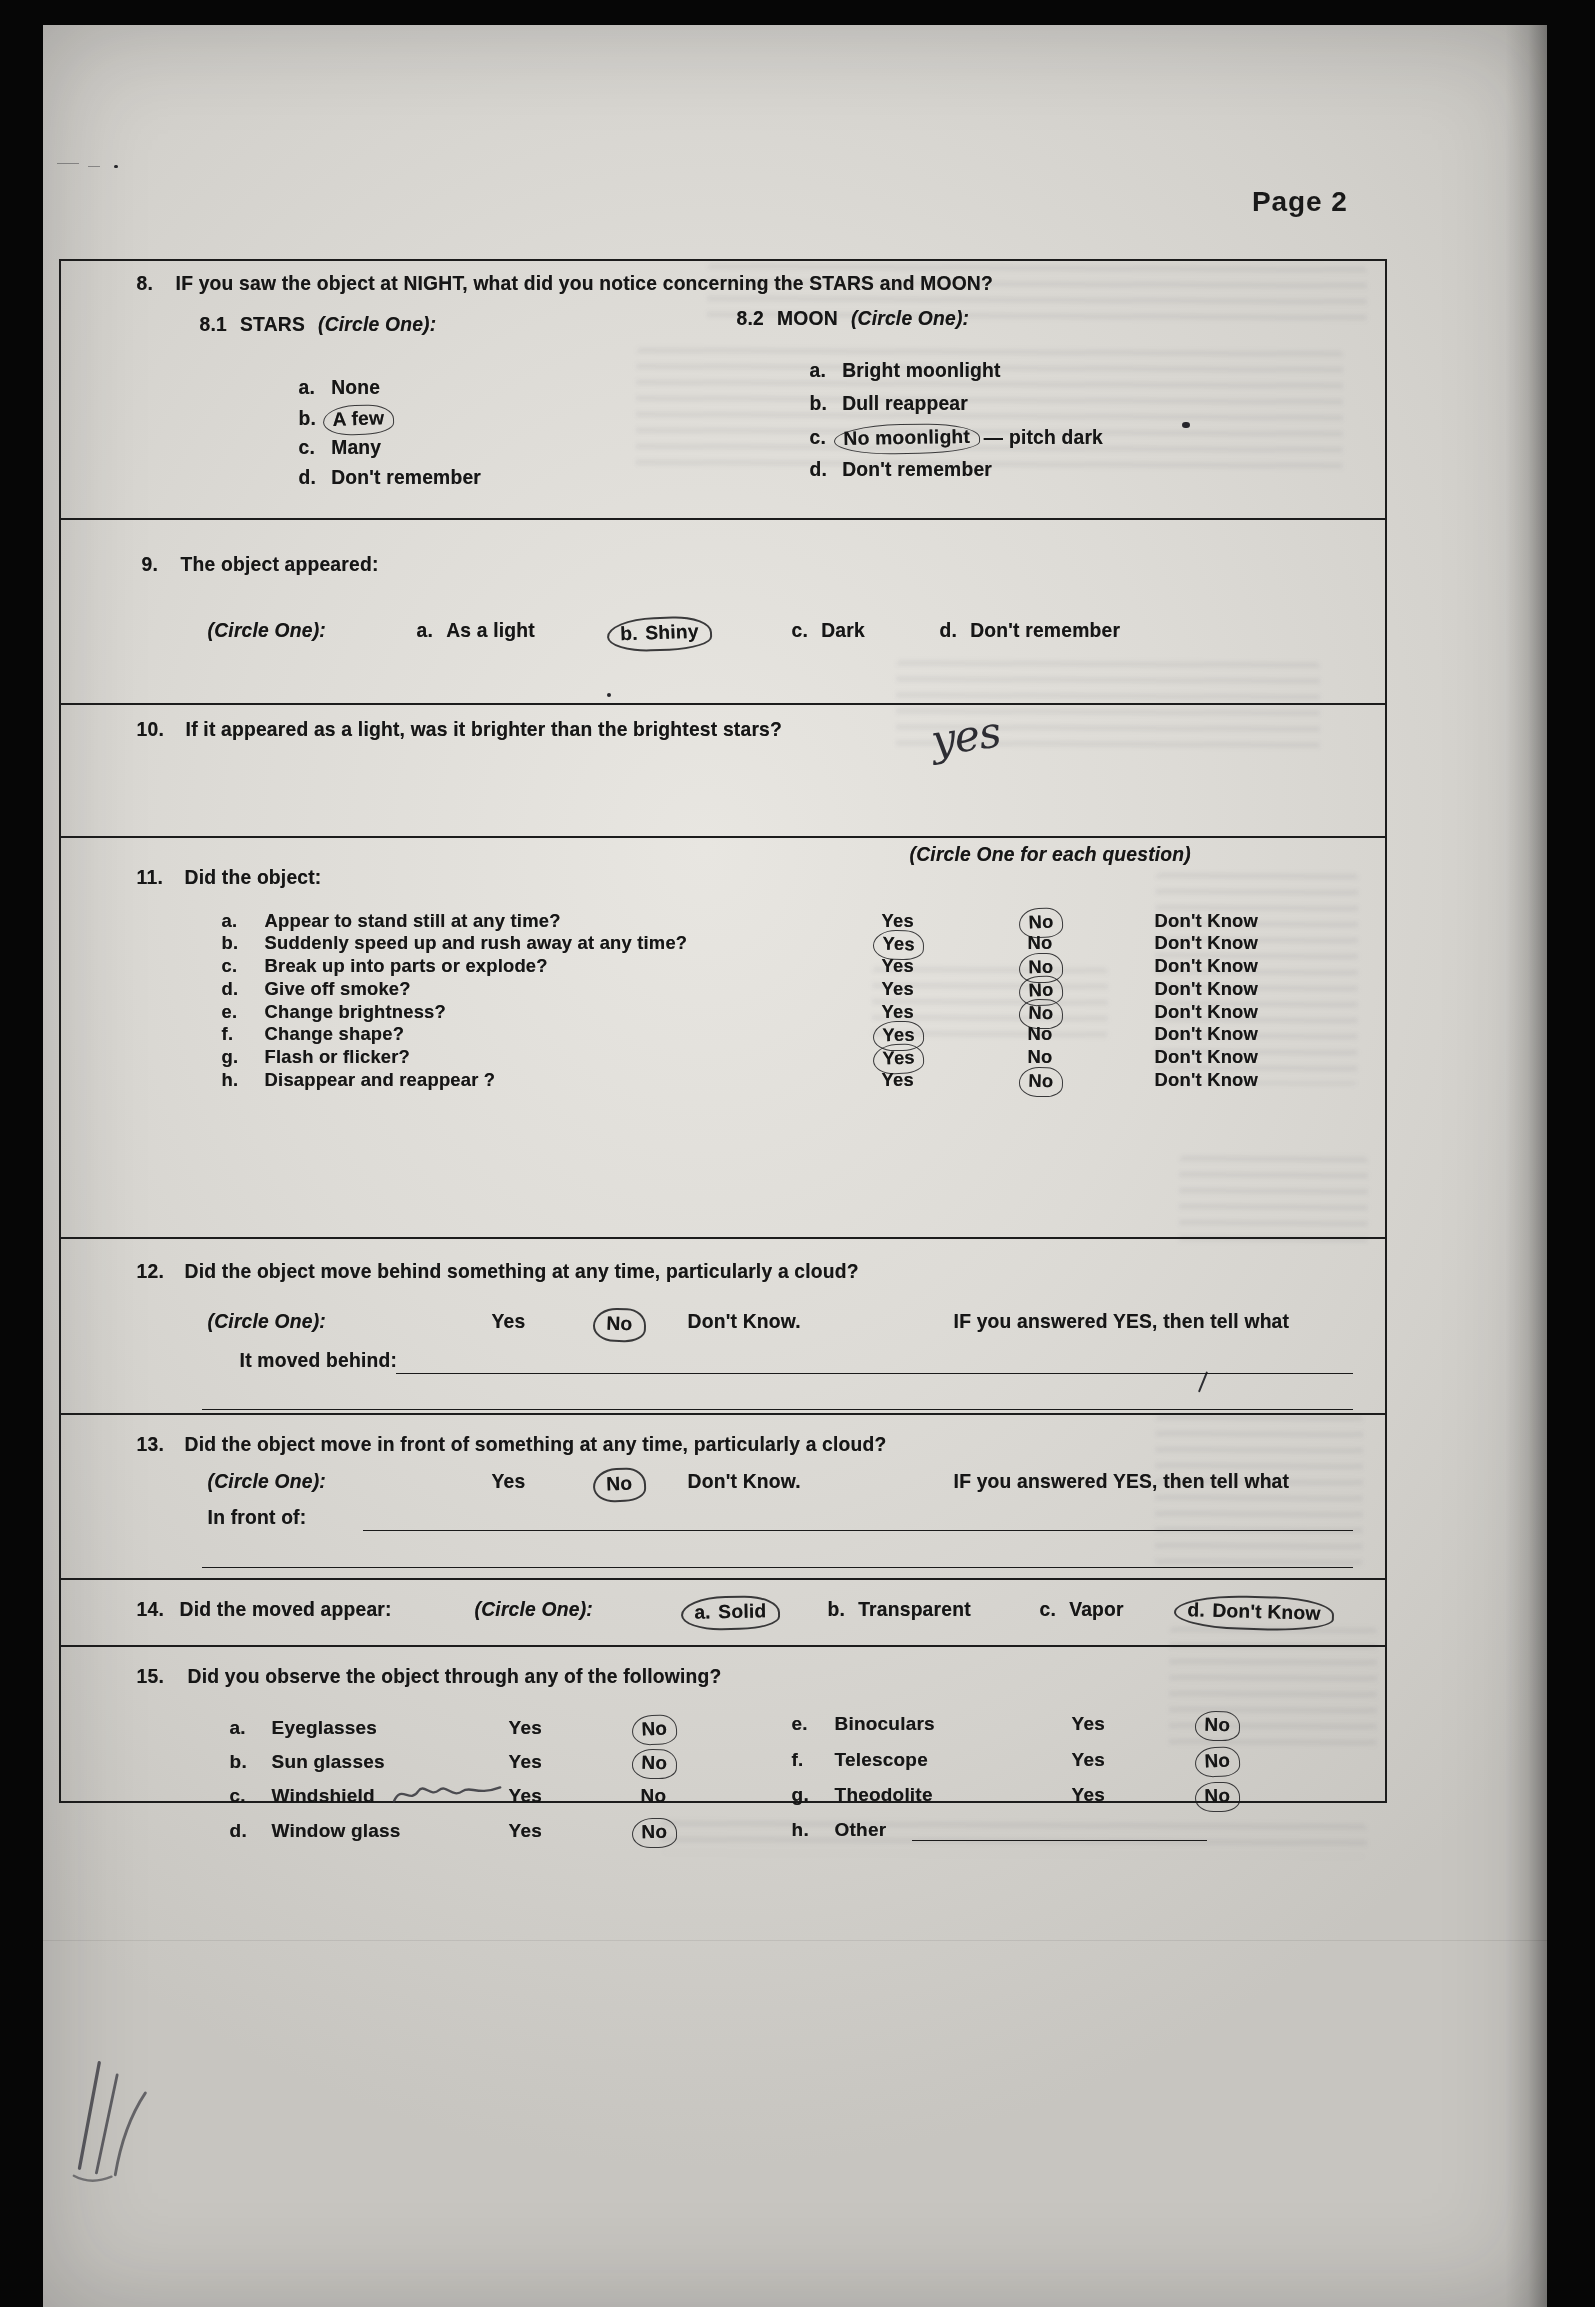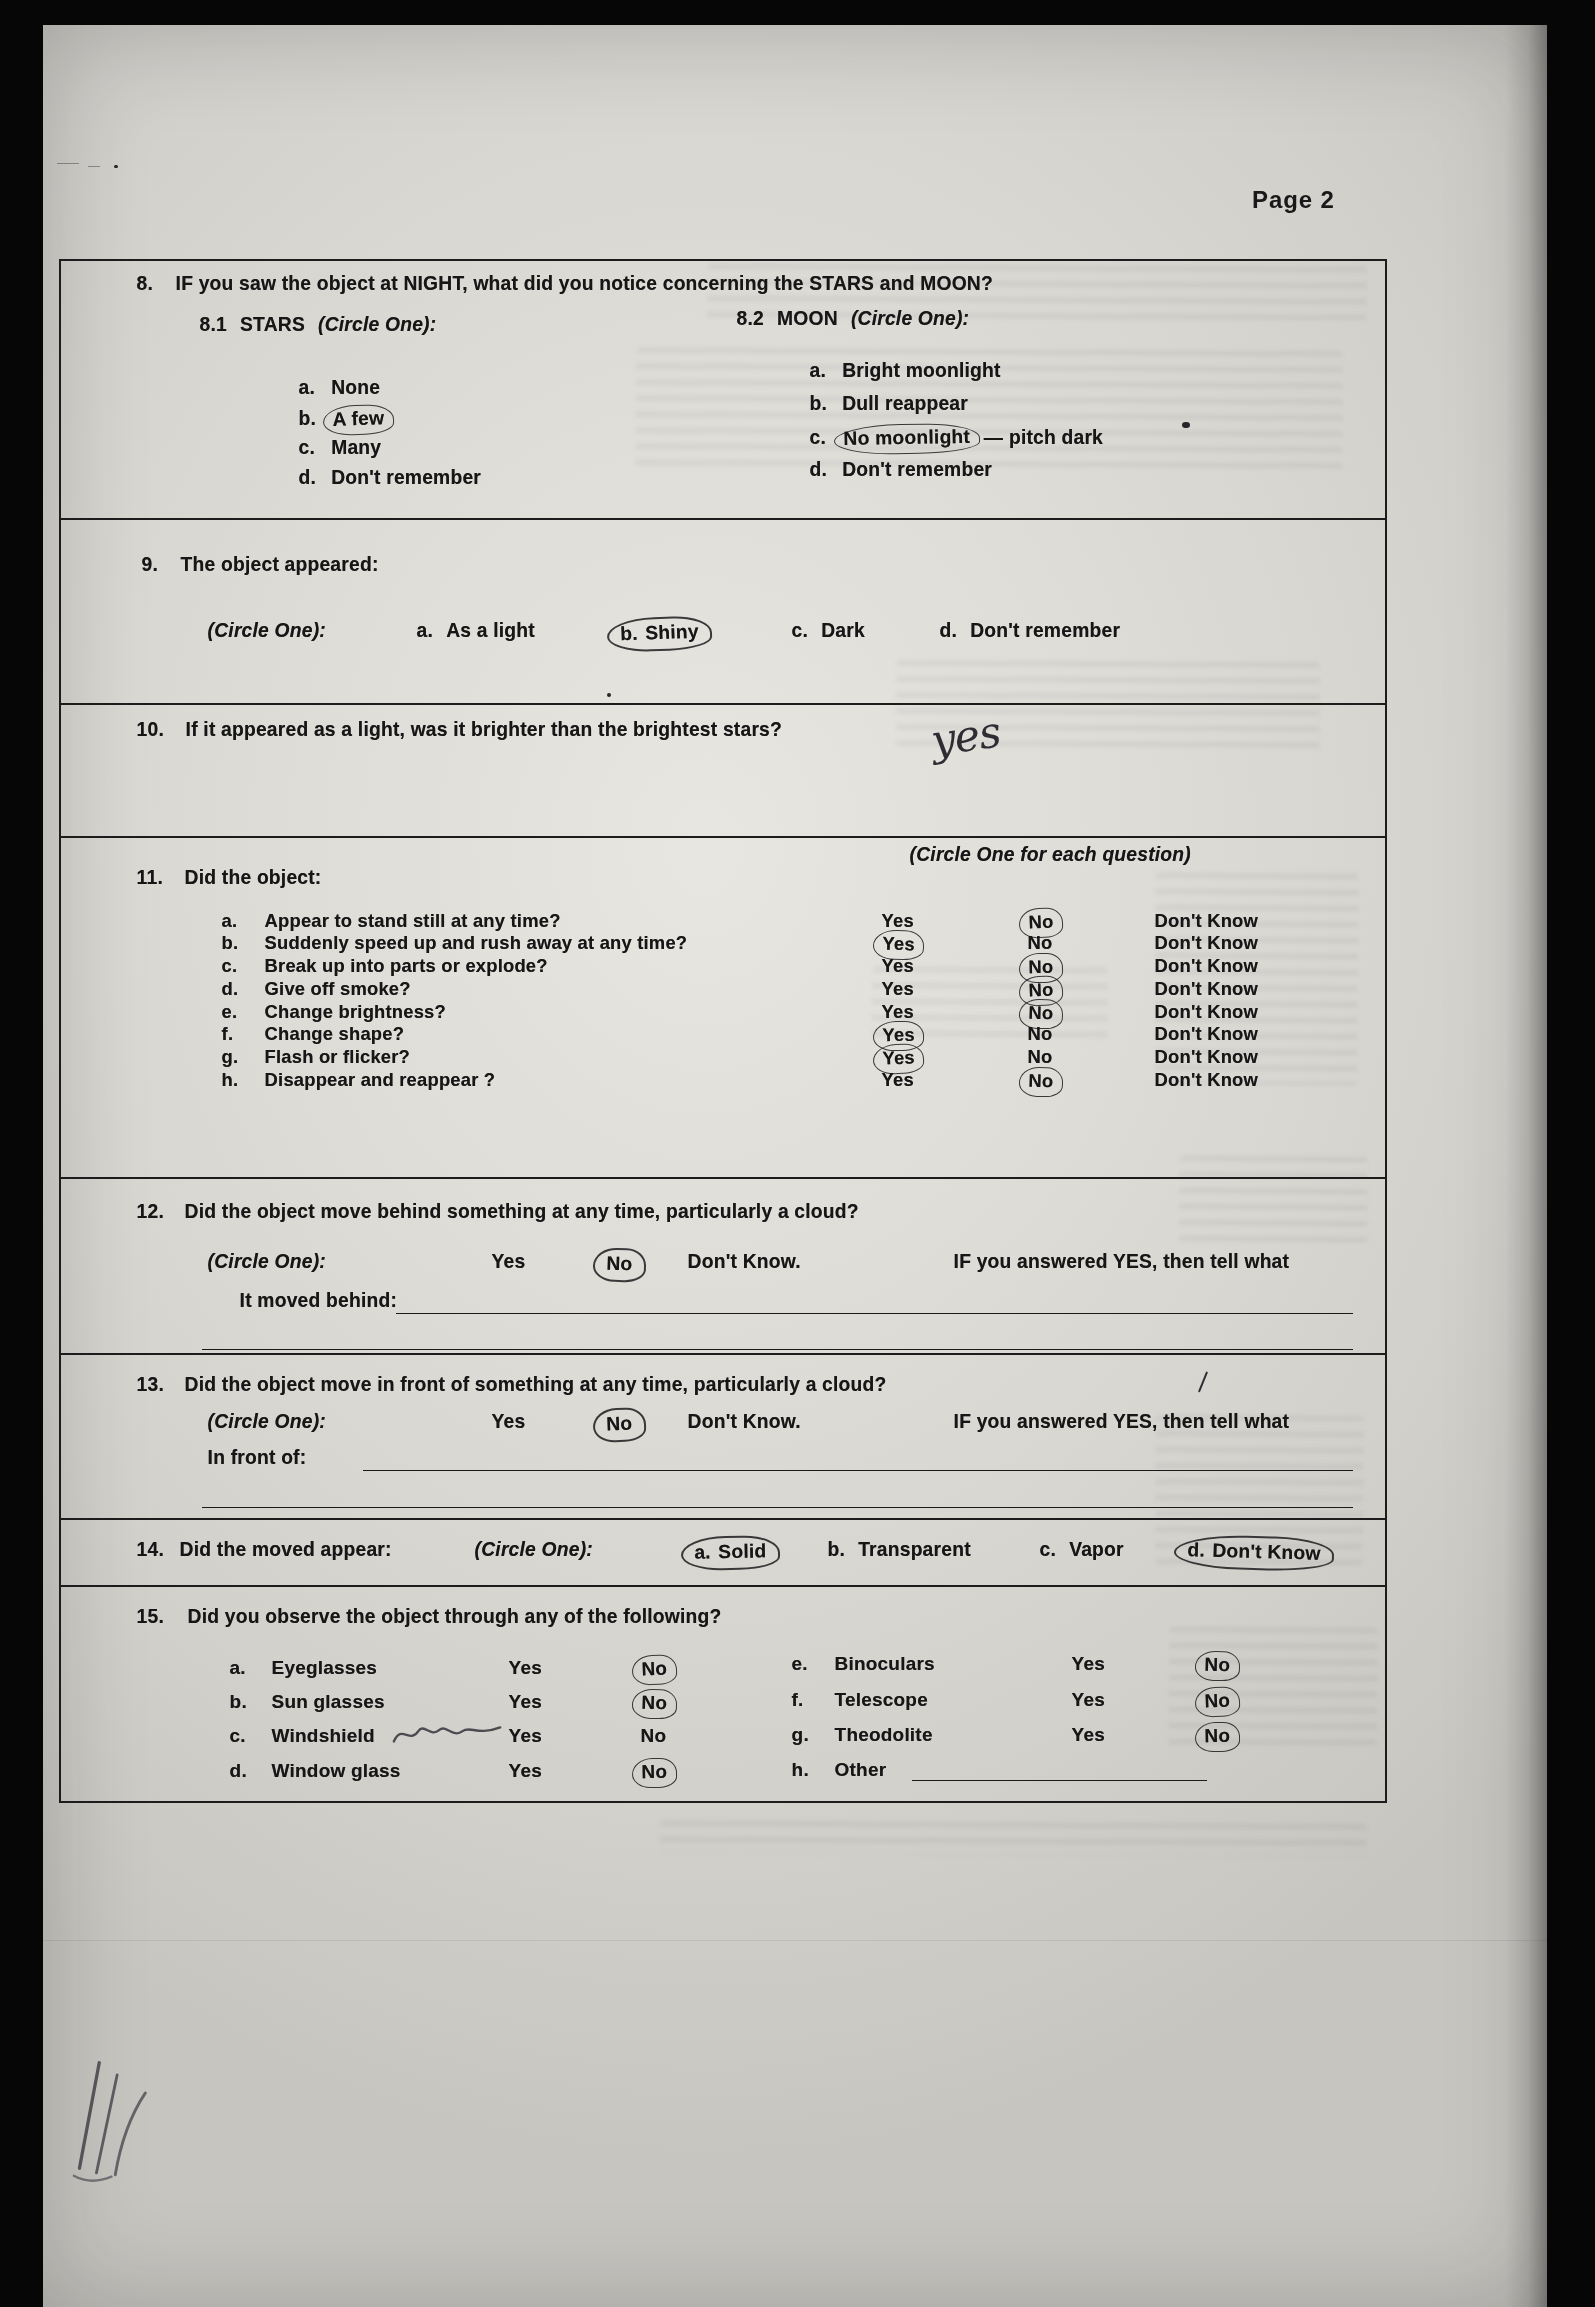--- a/index.html
+++ b/index.html
@@ -5,21 +5,21 @@
   *{margin:0;padding:0;box-sizing:border-box;}
   html,body{width:1596px;height:2307px;}
   body{position:relative;overflow:hidden;background:#060606;font-family:"Liberation Sans",sans-serif;}
 
   .paper{position:absolute;left:43px;top:24.5px;width:1504px;height:2283px;
     background:radial-gradient(ellipse 1132px 1320px at 44% 36%, #e8e6e1 0%, #dddbd6 42%, #d3d1cc 72%, #c7c5c0 100%);
     box-shadow:inset 0 0 104px rgba(20,20,25,.22);}
   .paper::after{content:"";position:absolute;right:0;top:0;bottom:0;width:42px;
     background:linear-gradient(90deg, rgba(0,0,0,0) 0%, rgba(0,0,0,.10) 55%, rgba(0,0,0,.32) 100%);}
 
-  .pageno{position:absolute;left:1209px;top:161px;font-size:24px;font-weight:700;color:#191919;letter-spacing:0.9px;}
+  .pageno{position:absolute;left:1209px;top:161px;font-size:28px;font-weight:700;color:#191919;letter-spacing:0.9px;}
 
   .formbox{position:absolute;left:15.6px;top:234px;width:1328px;height:1544px;border:2.4px solid #1c1c1c;
     color:#161616;font-weight:700;font-size:19.3px;letter-spacing:0.2px;
     text-shadow:0 0 0.5px rgba(10,10,10,.5);}
   .sec{position:relative;width:100%;border-bottom:2.4px solid #1c1c1c;}
   .sec:last-child{border-bottom:none;}
   .abs{position:absolute;white-space:nowrap;}
   .it{font-style:italic;}
   .gap{margin-left:7.5px;}
 
@@ -156,21 +156,21 @@
         <span class="gap">Don't remember</span>
       </span>
     </div>
 
     <div class="sec" style="height:133px;">
       <span class="abs" style="left:76px;top:14px;">10.</span>
       <span class="abs" style="left:125px;top:14px;">If it appeared as a light, was it brighter than the brightest stars?</span>
       <span class="abs hand yes-hand" style="left:870px;top:6.6px;">yes</span>
     </div>
 
-    <div class="sec" style="height:341px;">
+    <div class="sec" style="height:401px;">
       <span class="abs it" style="left:849px;top:6.6px;">(Circle One for each question)</span>
       <span class="abs" style="left:76px;top:29px;">11.</span>
       <span class="abs" style="left:124px;top:29px;">Did the object:</span>
 
       <div class="q11row" style="top:72px;">
         <span class="abs" style="left:161px;">a.</span>
         <span class="abs" style="left:204px;">Appear to stand still at any time?</span>
         <span class="abs" style="left:821px;">Yes</span>
         <span class="abs" style="left:967px;"><span class="circle csm r1"><span>No</span></span></span>
         <span class="abs" style="left:1094px;">Don't Know</span>

